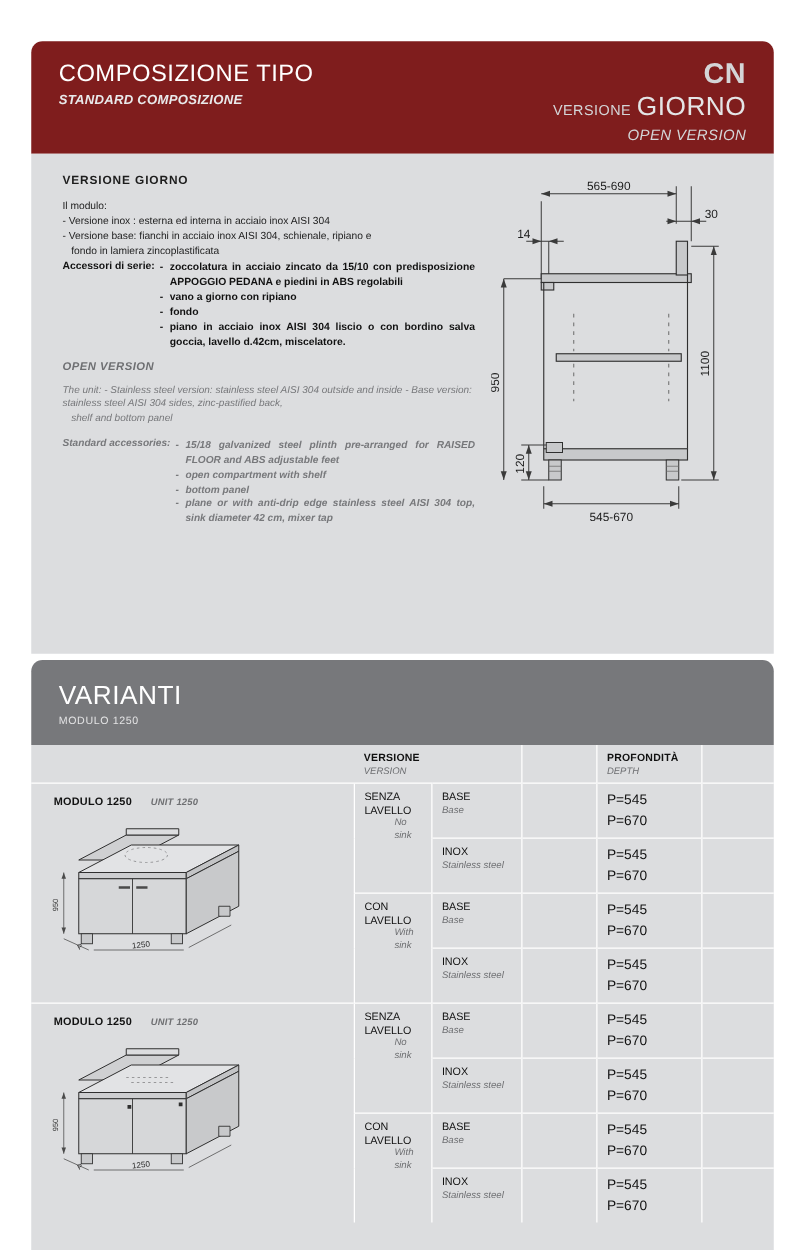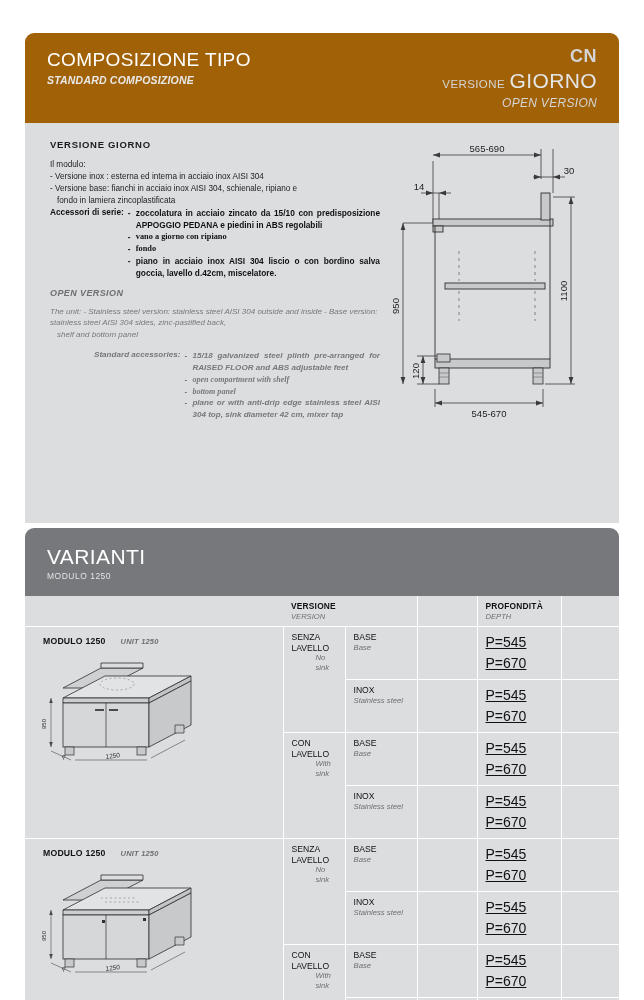--- a/index.html
+++ b/index.html
@@ -7,57 +7,57 @@
     width: 644px; height: 1000px;
     background: #ffffff;
     font-family: "Liberation Sans", sans-serif;
     overflow: hidden;
   }
   .page { position: relative; width: 644px; height: 1000px; background:#fff; }
 
   
   .sec1 { position:absolute; left:25px; top:33px; width:594px; }
   .band {
-    background:#a16207; border-radius:9px 9px 0 0;
+    background:#7f1d1d; border-radius:9px 9px 0 0;
     padding:16px 22px 14px 22px; position:relative; min-height:90px;
   }
   .band .lt-title {
     color:#ffffff; font-size:19px; letter-spacing:.4px; font-weight:400;
   }
   .band .lt-sub {
     color:#e9e9ea; font-size:10.5px; font-style:italic; font-weight:700;
     letter-spacing:.2px; margin-top:3px;
   }
   .band .rt { position:absolute; right:22px; top:14px; text-align:right; }
-  .rt .code { color:#d4d5d7; font-size:18px; font-weight:700; letter-spacing:.5px; line-height:1; }
+  .rt .code { color:#d4d5d7; font-size:23px; font-weight:700; letter-spacing:.5px; line-height:1; }
   .rt .ver-line { margin-top:4px; white-space:nowrap; }
   .rt .ver-sm { color:#d4d5d7; font-size:11.5px; letter-spacing:.4px; }
   .rt .ver-lg { color:#e4e5e6; font-size:21px; letter-spacing:.4px; }
   .rt .open { color:#d4d5d7; font-size:12px; font-style:italic; margin-top:3px; letter-spacing:.3px; }
 
   .body1 { background:#dcdddf; padding:14px 0 18px 0; position:relative; height:400px; }
 
   .txtcol { position:absolute; left:25px; top:16px; width:330px; }
   .h-ver { font-size:9.5px; font-weight:700; color:#1d1d1d; letter-spacing:.7px; }
   .p-small { font-size:8.2px; color:#1d1d1d; line-height:1.45; margin-top:9px; }
   .p-small .ln { display:block; }
   .p-ind { padding-left:7px; display:block; }
 
   .acc { display:flex; }
   .acc-lbl { font-size:8.3px; font-weight:700; color:#111; white-space:nowrap; padding-top:0px; }
   .acc-items { font-size:8.3px; font-weight:700; color:#111; line-height:1.45; padding-left:4px; }
   .acc-items .it { display:flex; }
   .acc-items .dash { width:8px; flex:0 0 8px; }
   .acc-items .tx { flex:1; text-align:justify; }
-  .acc-items .tx.nj { text-align:left;font-family:Liberation Serif, serif; }
+  .acc-items .tx.nj { text-align:left; }
 
   .open-ver { font-size:9px; font-weight:700; font-style:italic; color:#6e6f72;
               letter-spacing:.4px; margin-top:9px; }
   .p-en { font-size:8px; font-style:italic; color:#77787b; line-height:1.45; margin-top:8px; }
-  .acc-en { margin-top:10px; display:flex;margin-left:44px; }
+  .acc-en { margin-top:10px; display:flex; }
   .acc-en .acc-lbl { font-style:italic; color:#77787b; font-size:8.1px; }
   .acc-en .acc-items { font-style:italic; color:#77787b; font-size:8.1px; }
 
   
   .draw { position:absolute; left:368px; top:8px; width:225px; height:350px; }
   .detail { position:absolute; left:398px; top:415px; width:140px; height:95px; }
 
   
   .sec2 { position:absolute; left:25px; top:528px; width:594px; }
   .band2 { background:#77787b; border-radius:9px 9px 0 0; padding:17px 38px 15px 22px; }
@@ -81,21 +81,21 @@
   .bl { border-left:1.4px solid #fff; }
   .bt { border-top:1.4px solid #fff; }
 
   .mod-t { font-size:8.7px; font-weight:700; color:#111; letter-spacing:.2px; }
   .mod-t .u { font-size:7.5px; font-style:italic; font-weight:700; color:#6e6f72; margin-left:15px; }
 
   .vv-it { font-size:8.6px; color:#111; line-height:1.25; }
   .vv-en { font-size:7.7px; font-style:italic; color:#6e6f72; line-height:1.25;margin-left:24px; }
   .tp-it { font-size:8.6px; color:#111; line-height:1.25; }
   .tp-en { font-size:7.7px; font-style:italic; color:#6e6f72; line-height:1.25; }
-  .dp    { font-size:14px; color:#111; line-height:1.5;text-decoration:underline; }
+  .dp    { font-size:11px; color:#111; line-height:1.5; }
 
   .isoCell { padding:6px 0 4px 0 !important; }
   .isoBox { width:250px; height:118px; }
   svg { display:block; }
   .dimtxt { font-family:"Liberation Sans", sans-serif; }
 </style>
 </head>
 <body>
 
 <div class="page">

